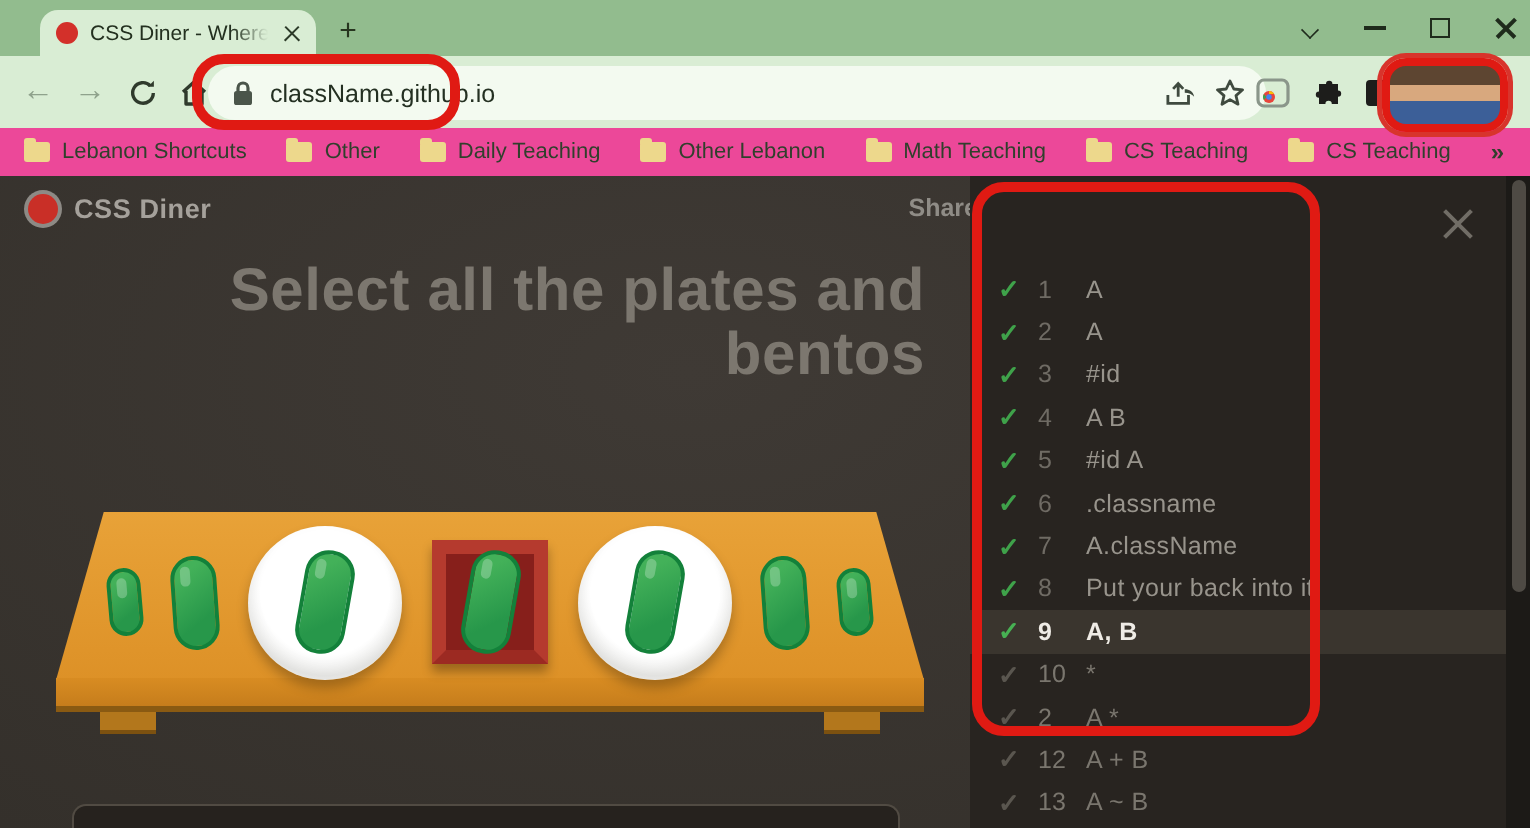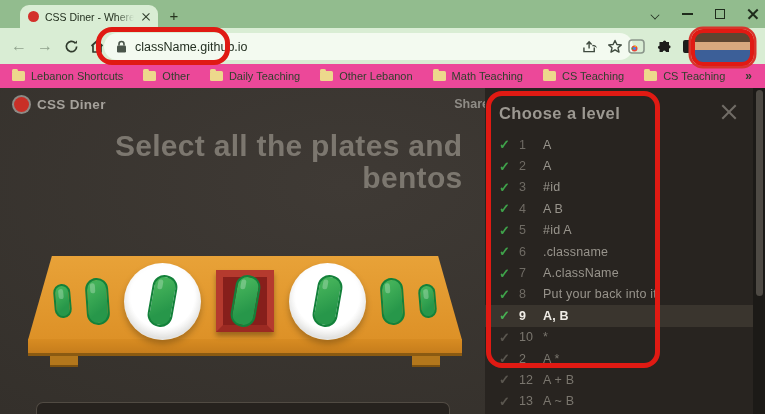--- a/index.html
+++ b/index.html
@@ -276,21 +276,20 @@
             <div class="pickle onplate"></div>
           </div>
           <div class="pickle med"></div>
           <div class="pickle small"></div>
         </div>
     </div>
 
     <div class="editor-box"></div>
 
     <div class="level-panel">
-      <div class="lp-heading">Choose a level</div>
       <span class="lp-close"></span>
       <div class="lp-rows">
           <div class="level-row done">
             <span class="chk">✓</span>
             <span class="num">1</span>
             <span class="lname">A</span>
           </div>
           <div class="level-row done">
             <span class="chk">✓</span>
             <span class="num">2</span>

